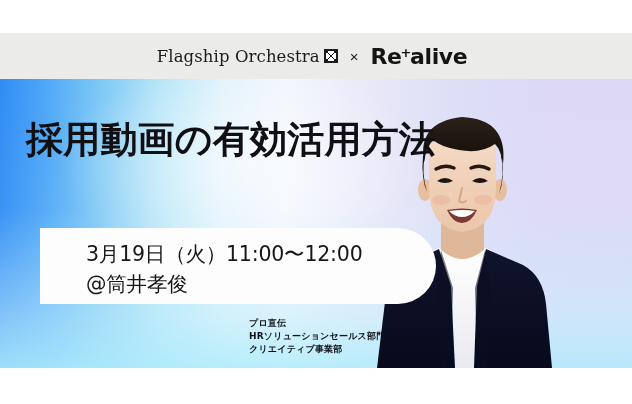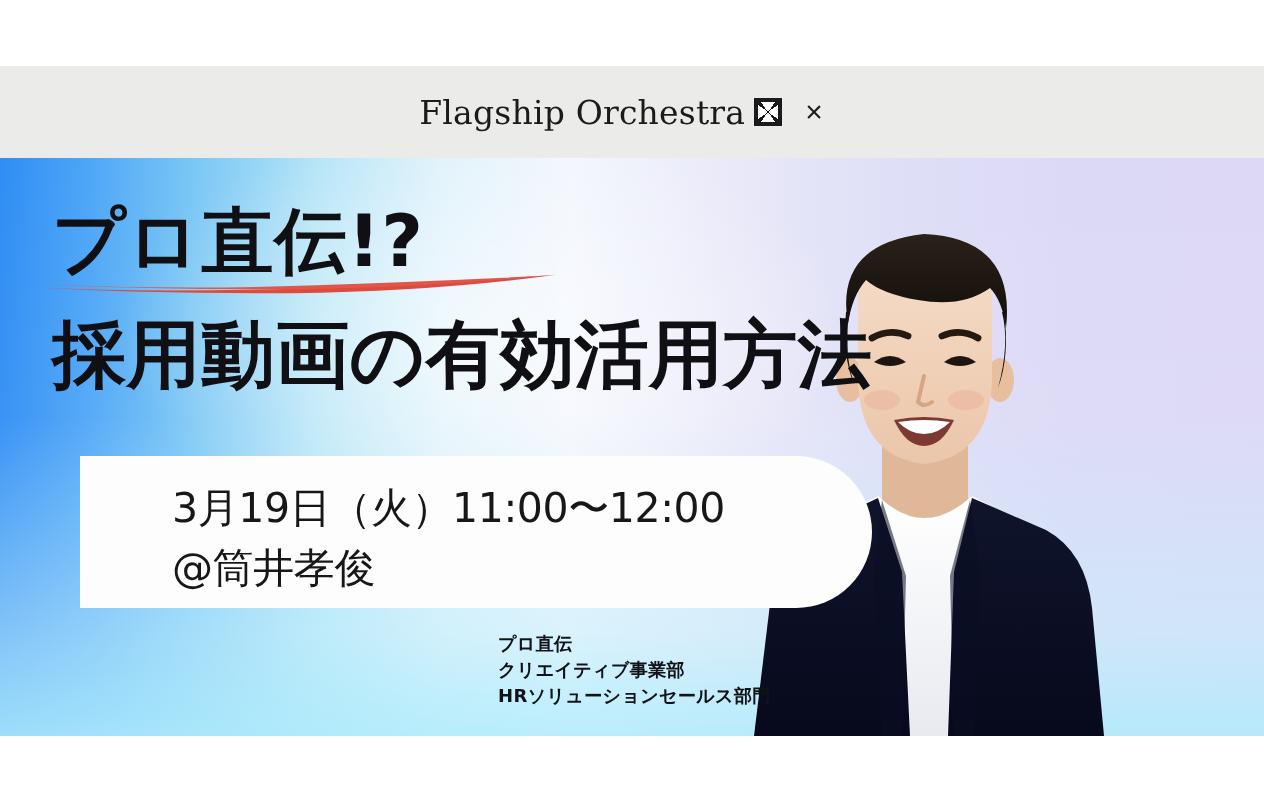--- a/index.html
+++ b/index.html
@@ -264,20 +264,25 @@
   <div class="logo-band">
     <div class="logo-band-inner">
 
       <div class="fo-wrap">
         <span class="fo-text">Flagship Orchestra</span>
         <span class="fo-mark"></span>
       </div>
 
       <span class="logo-x">×</span>
 
+      <div class="re-logo">
+        <span>Re</span>
+          <span class="re-plus">+</span>
+          <span>alive</span>
+      </div>
 
     </div>
   </div>
 
   <div class="banner">
     <div class="banner-veil"></div>
 
     <div class="person">
       <svg viewBox="0 0 215 262" width="215" height="262" xmlns="http://www.w3.org/2000/svg">
         <defs>
@@ -335,38 +340,31 @@
 
         <path d="M92 104 Q107 101 122 104 Q116 117 107 117 Q98 117 92 104 Z" fill="#7d3a32"></path>
         <path d="M94 105 Q107 103 120 105 Q114 111 107 111 Q100 111 94 105 Z" fill="#ffffff"></path>
 
         <ellipse cx="86" cy="94" rx="9" ry="5" fill="#e8a48c" opacity="0.35"></ellipse>
         <ellipse cx="128" cy="94" rx="9" ry="5" fill="#e8a48c" opacity="0.35"></ellipse>
       </svg>
     </div>
 
     <div class="headline">
-      <div class="hl-line1-wrap">
-        <div class="hl-line1">プロ直伝!?</div>
-        <svg class="brush" viewBox="0 0 262 11" preserveAspectRatio="none">
-          <path d="M1 7.8 Q60 10.5 130 8.2 Q200 5.8 260 1.4 Q200 9.6 128 10.6 Q58 11 1 7.8 Z" fill="#dd4a3e"></path>
-          <path d="M4 6.2 Q70 9.0 136 6.8 Q198 4.6 256 1.8 Q196 7.6 132 8.6 Q66 9.0 4 6.2 Z" fill="#e2564a"></path>
-        </svg>
-      </div>
       <div class="hl-line2">採用動画の有効活用方法</div>
     </div>
 
     <div class="info-box">
       <div class="info-line">3月19日（火）11:00〜12:00</div>
       <div class="info-line">@筒井孝俊</div>
     </div>
 
     <div class="speaker">
       <div class="sp-name">プロ直伝</div>
+      <div class="sp-dept">HRソリューションセールス部門</div>
       <div class="sp-dept">クリエイティブ事業部</div>
-      <div class="sp-dept">HRソリューションセールス部門</div>
     </div>
 
   </div>
 
   <div class="bottom-white"></div>
 
 </div>
 
 </body></html>

